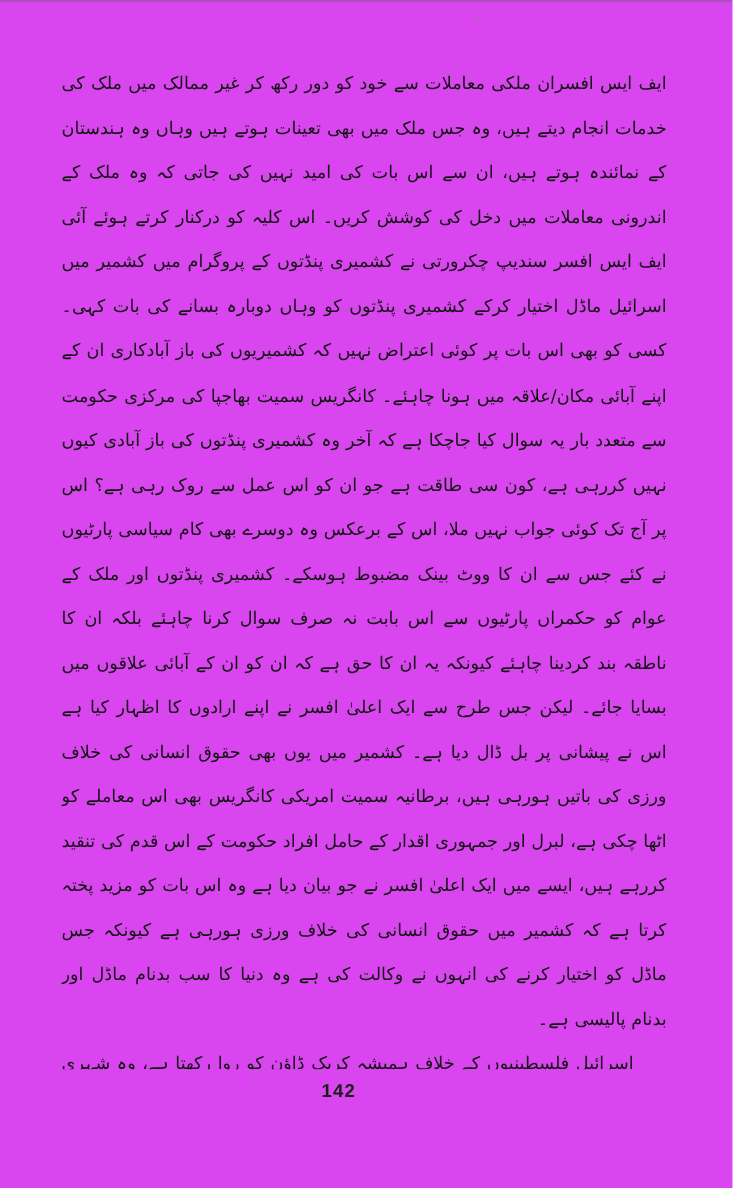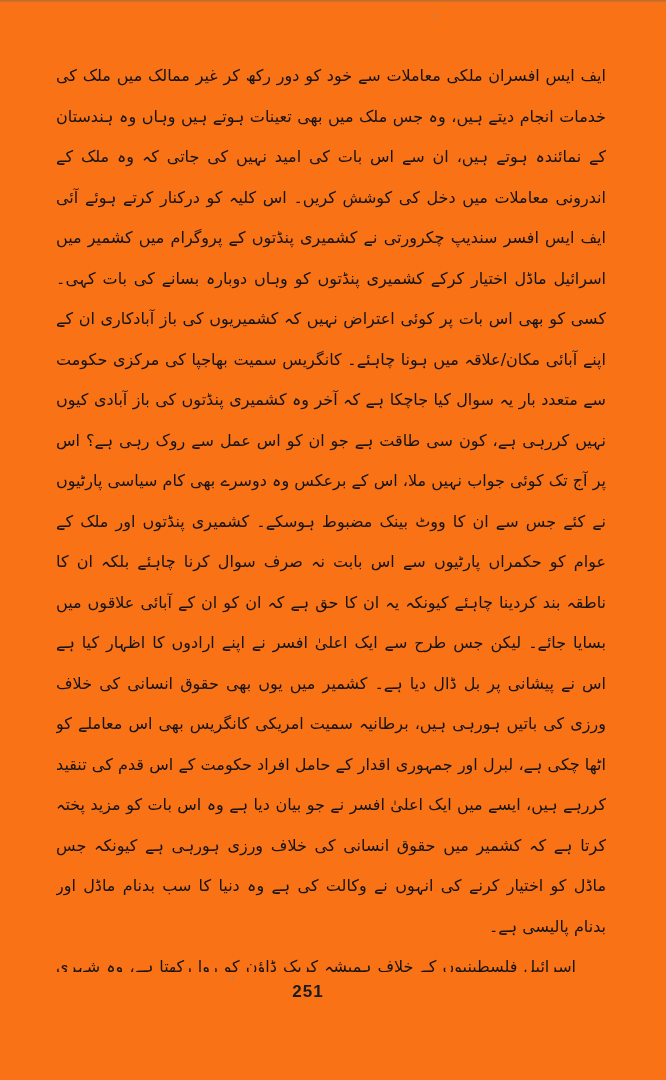--- a/index.html
+++ b/index.html
@@ -5,21 +5,21 @@
   html, body {
     margin: 0;
     padding: 0;
     background: #ffffff;
   }
   .page {
     position: relative;
     width: 666px;
     height: 1080px;
     margin: 0 auto;
-    background: #f97316;
+    background: #d946ef;
     overflow: hidden;
     font-family: "DejaVu Sans", sans-serif;
   }
   
   .scan-edge-top {
     position: absolute;
     top: 0; left: 0; right: 0;
     height: 4px;
     background: linear-gradient(to bottom, rgba(90,90,90,0.45), rgba(120,120,120,0.08) 55%, rgba(255,255,255,0));
     pointer-events: none;
@@ -74,15 +74,15 @@
 
   <div class="scan-edge-top"></div>
   <div class="scan-speck speck-a"></div>
   <div class="scan-speck speck-b"></div>
 
   <div class="text-block">
     <p class="para">ایف ایس افسران ملکی معاملات سے خود کو دور رکھ کر غیر ممالک میں ملک کی خدمات انجام دیتے ہیں، وہ جس ملک میں بھی تعینات ہوتے ہیں وہاں وہ ہندستان کے نمائندہ ہوتے ہیں، ان سے اس بات کی امید نہیں کی جاتی کہ وہ ملک کے اندرونی معاملات میں دخل کی کوشش کریں۔ اس کلیہ کو درکنار کرتے ہوئے آئی ایف ایس افسر سندیپ چکرورتی نے کشمیری پنڈتوں کے پروگرام میں کشمیر میں اسرائیل ماڈل اختیار کرکے کشمیری پنڈتوں کو وہاں دوبارہ بسانے کی بات کہی۔ کسی کو بھی اس بات پر کوئی اعتراض نہیں کہ کشمیریوں کی باز آبادکاری ان کے اپنے آبائی مکان/علاقہ میں ہونا چاہئے۔ کانگریس سمیت بھاجپا کی مرکزی حکومت سے متعدد بار یہ سوال کیا جاچکا ہے کہ آخر وہ کشمیری پنڈتوں کی باز آبادی کیوں نہیں کررہی ہے، کون سی طاقت ہے جو ان کو اس عمل سے روک رہی ہے؟ اس پر آج تک کوئی جواب نہیں ملا، اس کے برعکس وہ دوسرے بھی کام سیاسی پارٹیوں نے کئے جس سے ان کا ووٹ بینک مضبوط ہوسکے۔ کشمیری پنڈتوں اور ملک کے عوام کو حکمراں پارٹیوں سے اس بابت نہ صرف سوال کرنا چاہئے بلکہ ان کا ناطقہ بند کردینا چاہئے کیونکہ یہ ان کا حق ہے کہ ان کو ان کے آبائی علاقوں میں بسایا جائے۔ لیکن جس طرح سے ایک اعلیٰ افسر نے اپنے ارادوں کا اظہار کیا ہے اس نے پیشانی پر بل ڈال دیا ہے۔ کشمیر میں یوں بھی حقوق انسانی کی خلاف ورزی کی باتیں ہورہی ہیں، برطانیہ سمیت امریکی کانگریس بھی اس معاملے کو اٹھا چکی ہے، لبرل اور جمہوری اقدار کے حامل افراد حکومت کے اس قدم کی تنقید کررہے ہیں، ایسے میں ایک اعلیٰ افسر نے جو بیان دیا ہے وہ اس بات کو مزید پختہ کرتا ہے کہ کشمیر میں حقوق انسانی کی خلاف ورزی ہورہی ہے کیونکہ جس ماڈل کو اختیار کرنے کی انہوں نے وکالت کی ہے وہ دنیا کا سب بدنام ماڈل اور بدنام پالیسی ہے۔</p>
     <p class="para indented">اسرائیل فلسطینیوں کے خلاف ہمیشہ کریک ڈاؤن کو روا رکھتا ہے، وہ شہری بستیوں پر بم گرانے کو برا تصور نہیں کرتا ہے، فلسطینیوں کو ان کی زمینوں اور مکانوں سے بے دخل کرنے کے لئے ہر وہ حربہ اختیار کرتا ہے جس سے اس کے مکیں وہ علاقہ چھوڑ کر چلے جائیں، ان کی کاشت تاراج کرنے کے ساتھ ہی کسی کو کسی بھی وقت گرفتار کیا جاسکتا ہے۔ اسرائیلی فوج سب سے زیادہ</p>
   </div>
 
-  <div class="page-number">251</div>
+  <div class="page-number">142</div>
 
 </div>
 
 </body></html>

